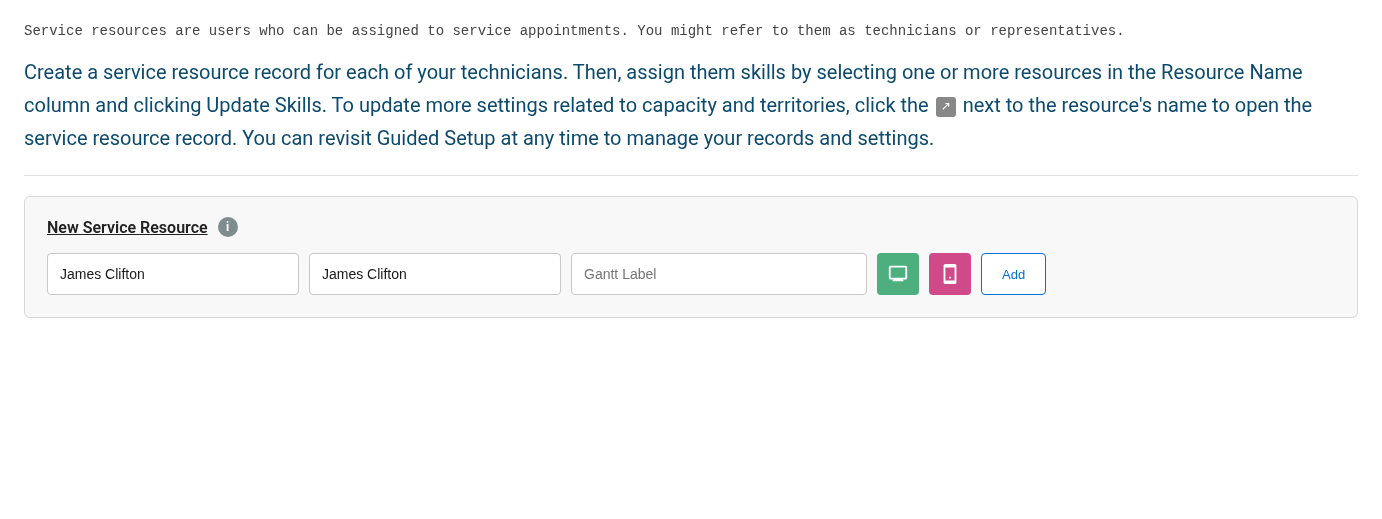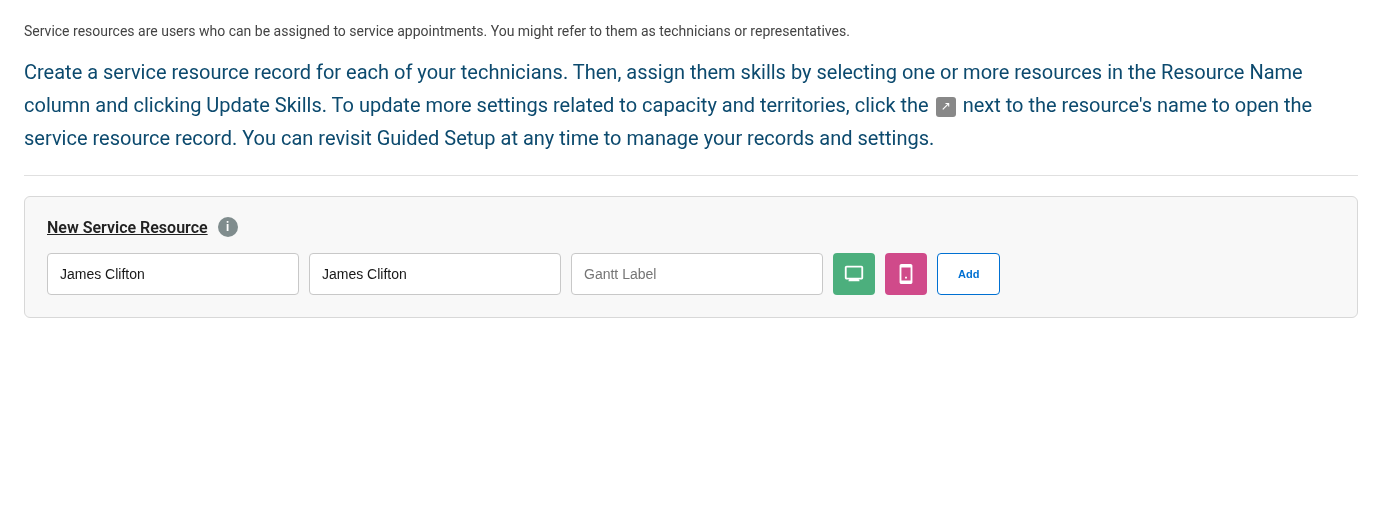--- a/index.html
+++ b/index.html
@@ -55,20 +55,21 @@
 
     .description-block {
       margin-bottom: 10px;
     }
 
     .description-text {
       font-size: 14px;
       color: #444;
       line-height: 1.6;
       margin-bottom: 14px;
+      font-family: Liberation Mono, monospace;
     }
 
     .description-text-2 {
       font-size: 20px;
       color: #0c4a6e;
       line-height: 1.65;
     }
 
     .inline-icon {
       display: inline-block;
@@ -152,21 +153,21 @@
 
     .input-name {
       width: 252px;
     }
 
     .input-resource-name {
       width: 252px;
     }
 
     .input-gantt {
-      width: 252px;
+      width: 296px;
       color: #7f1d1d;
     }
 
     .input-location {
       width: 252px;
     }
 
     .icon-btn {
       width: 42px;
       height: 42px;
@@ -190,22 +191,22 @@
     .icon-btn svg {
       width: 22px;
       height: 22px;
       fill: white;
     }
 
     .add-btn {
       border: 1px solid #0070d2;
       background: #fff;
       color: #0070d2;
-      font-size: 11px;
-      font-weight: 700;
+      font-size: 13px;
+      font-weight: 400;
       padding: 0 20px;
       height: 42px;
       border-radius: 4px;
       cursor: pointer;
       white-space: nowrap;
     }
   </style>
 </head>
 <body>
 

